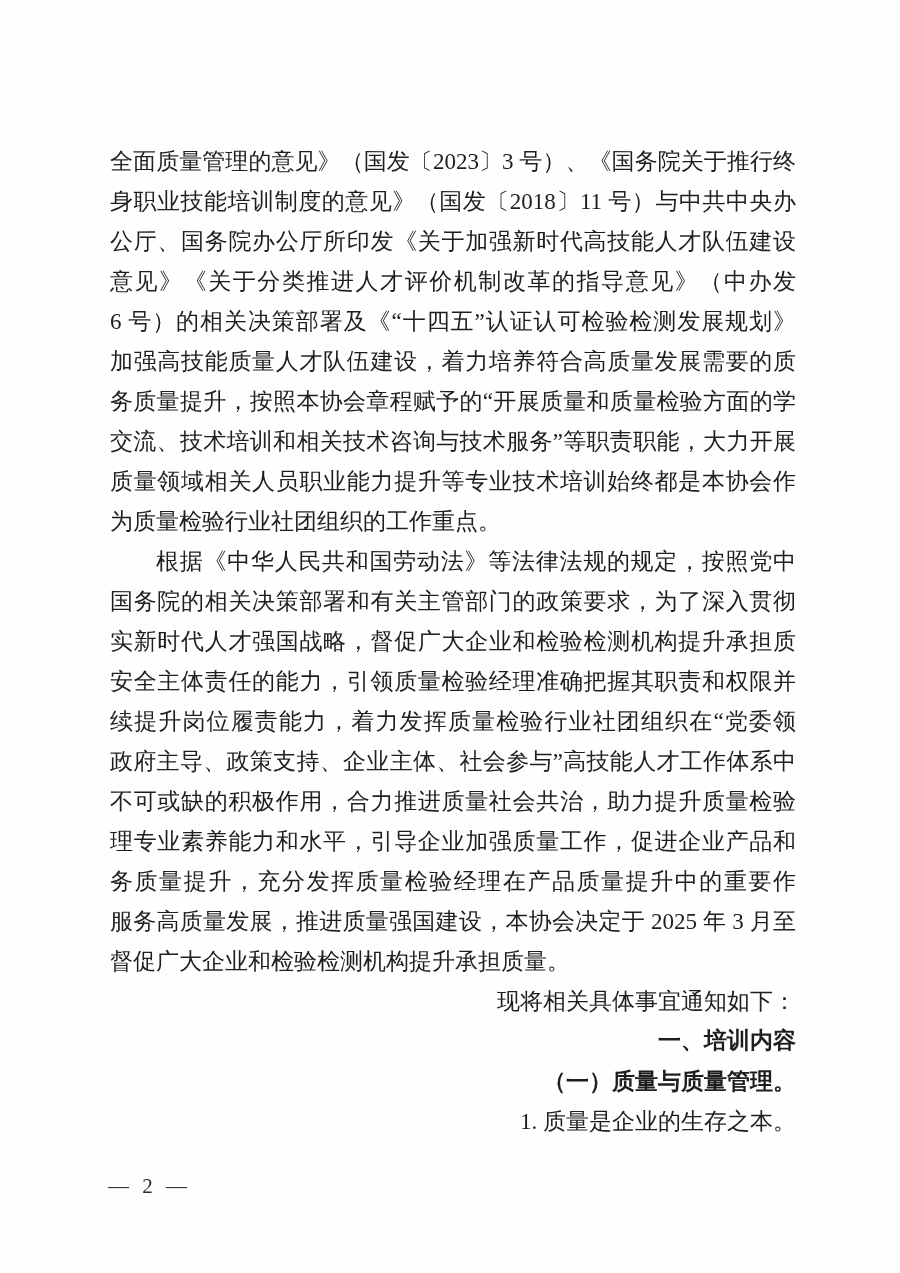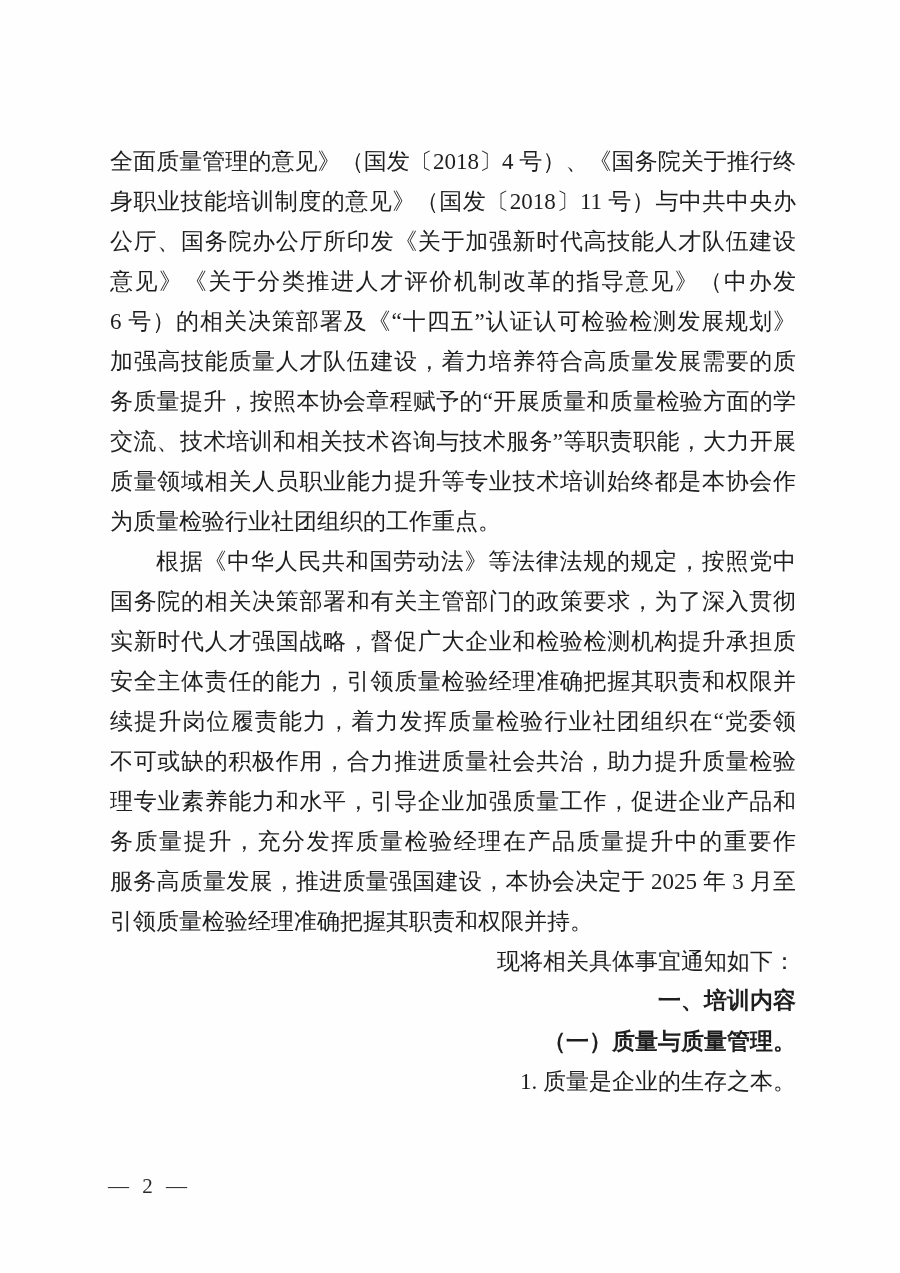--- a/index.html
+++ b/index.html
@@ -61,43 +61,44 @@
     color: #2a2a2a;
   }
 </style>
 </head>
 <body>
 
 <div class="page">
   <div class="body-text">
 
     <div class="para">
-        <div class="line">全面质量管理的意见》（国发〔2018〕4 号）、《国务院关于推行终</div>
+        <div class="line">全面质量管理的意见》（国发〔2023〕3 号）、《国务院关于推行终</div>
         <div class="line">身职业技能培训制度的意见》（国发〔2018〕11 号）与中共中央办</div>
         <div class="line">公厅、国务院办公厅所印发《关于加强新时代高技能人才队伍建设的</div>
         <div class="line">意见》《关于分类推进人才评价机制改革的指导意见》（中办发〔2018〕</div>
         <div class="line">6 号）的相关决策部署及《“十四五”认证认可检验检测发展规划》</div>
         <div class="line">加强高技能质量人才队伍建设，着力培养符合高质量发展需要的质量</div>
         <div class="line">务质量提升，按照本协会章程赋予的“开展质量和质量检验方面的学术</div>
         <div class="line">交流、技术培训和相关技术咨询与技术服务”等职责职能，大力开展</div>
         <div class="line">质量领域相关人员职业能力提升等专业技术培训始终都是本协会作</div>
         <div class="line">为质量检验行业社团组织的工作重点。</div>
       </div>
 
     <div class="para indent-first">
         <div class="line">根据《中华人民共和国劳动法》等法律法规的规定，按照党中央、</div>
         <div class="line">国务院的相关决策部署和有关主管部门的政策要求，为了深入贯彻落</div>
         <div class="line">实新时代人才强国战略，督促广大企业和检验检测机构提升承担质量</div>
         <div class="line">安全主体责任的能力，引领质量检验经理准确把握其职责和权限并持</div>
         <div class="line">续提升岗位履责能力，着力发挥质量检验行业社团组织在“党委领导、</div>
+        <div class="line">政府主导、政策支持、企业主体、社会参与”高技能人才工作体系中</div>
         <div class="line">不可或缺的积极作用，合力推进质量社会共治，助力提升质量检验经</div>
         <div class="line">理专业素养能力和水平，引导企业加强质量工作，促进企业产品和服</div>
         <div class="line">务质量提升，充分发挥质量检验经理在产品质量提升中的重要作用，</div>
         <div class="line">服务高质量发展，推进质量强国建设，本协会决定于 2025 年 3 月至 4</div>
-        <div class="line">引领质量检验经理准确把握其职责和权限并持。</div>
+        <div class="line">督促广大企业和检验检测机构提升承担质量。</div>
       </div>
 
     <div class="line standalone">现将相关具体事宜通知如下：</div>
 
     <div class="line standalone heading-sans">一、培训内容</div>
 
     <div class="line standalone heading-serif">（一）质量与质量管理。</div>
 
     <div class="line standalone">1. 质量是企业的生存之本。</div>
 

